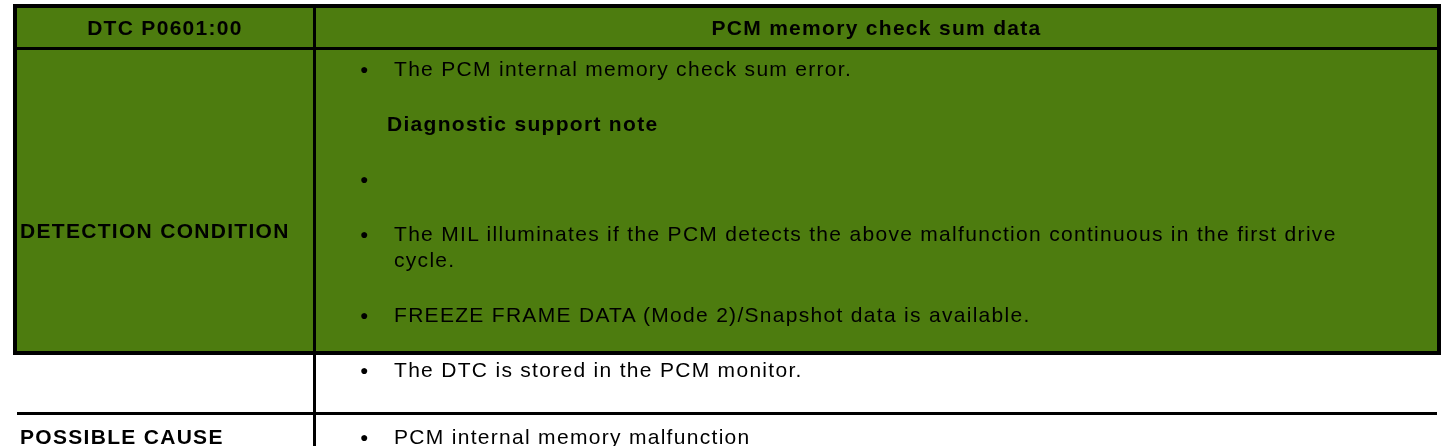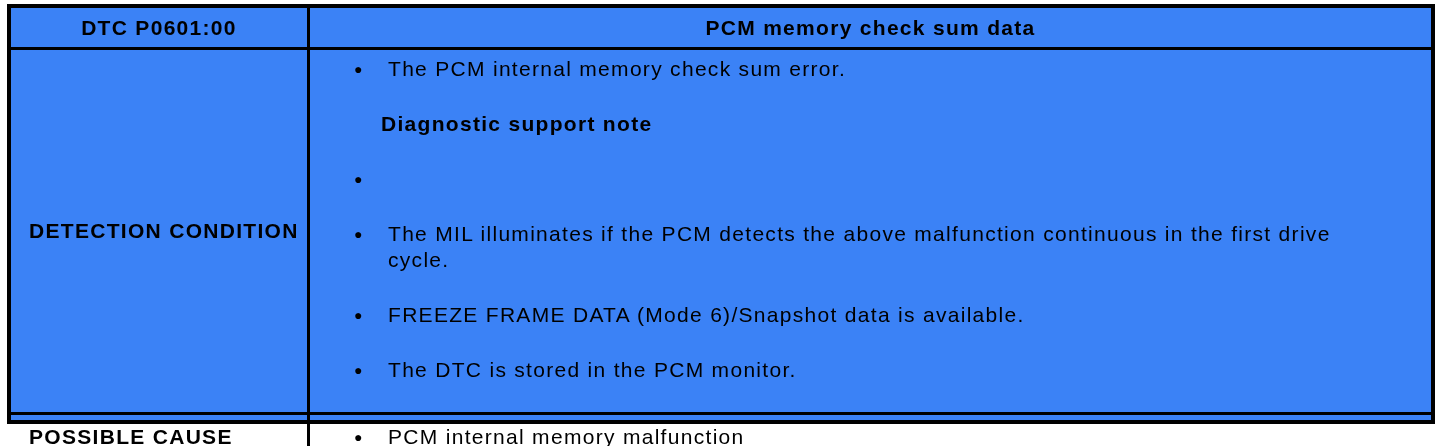--- a/index.html
+++ b/index.html
@@ -6,46 +6,46 @@
   body {
     width: 1456px; height: 446px;
     background: #ffffff;
     font-family: "Liberation Sans", sans-serif;
     color: #000000;
     position: relative;
     overflow: hidden;
   }
   .doc-table {
     position: absolute;
-    left: 7px; top: 4px;
-    width: 1428px; height: 420px;
+    left: 13px; top: 4px;
+    width: 1428px; height: 351px;
     box-sizing: border-box;
     border: 4px solid #000;
     display: grid;
     grid-template-columns: 299px 1fr;
     grid-template-rows: 42px 1fr 44px;
     font-size: 21px;
     line-height: 26px;
     letter-spacing: 1.3px;
-    background: #3b82f6;
+    background: #4d7c0f;
   }
   .cell { box-sizing: border-box; }
   .b-right  { border-right: 3px solid #000; }
   .b-bottom { border-bottom: 3px solid #000; }
 
   
   .hdr {
     display: flex; align-items: center; justify-content: center;
     font-weight: bold;
   }
 
   
   .label-cell {
     display: flex; align-items: center;
-    padding-left: 18px;
+    padding-left: 3px;
     font-weight: bold;
     white-space: nowrap;
     overflow: hidden;
   }
 
   
   .content-cell {
     padding: 6px 16px 0 44px;
   }
   .li { display: flex; margin-bottom: 29px; }
@@ -92,21 +92,21 @@
       <span class="bullet">●</span>
     </div>
 
     <div class="li">
       <span class="bullet">●</span>
       <span class="item-text">The MIL illuminates if the PCM detects the above malfunction continuous in the first drive cycle.</span>
     </div>
 
     <div class="li">
       <span class="bullet">●</span>
-      <span class="item-text">FREEZE FRAME DATA (Mode 6)/Snapshot data is available.</span>
+      <span class="item-text">FREEZE FRAME DATA (Mode 2)/Snapshot data is available.</span>
     </div>
 
     <div class="li">
       <span class="bullet">●</span>
       <span class="item-text">The DTC is stored in the PCM monitor.</span>
     </div>
 
   </div>
 
   <div class="cell label-cell b-right">

